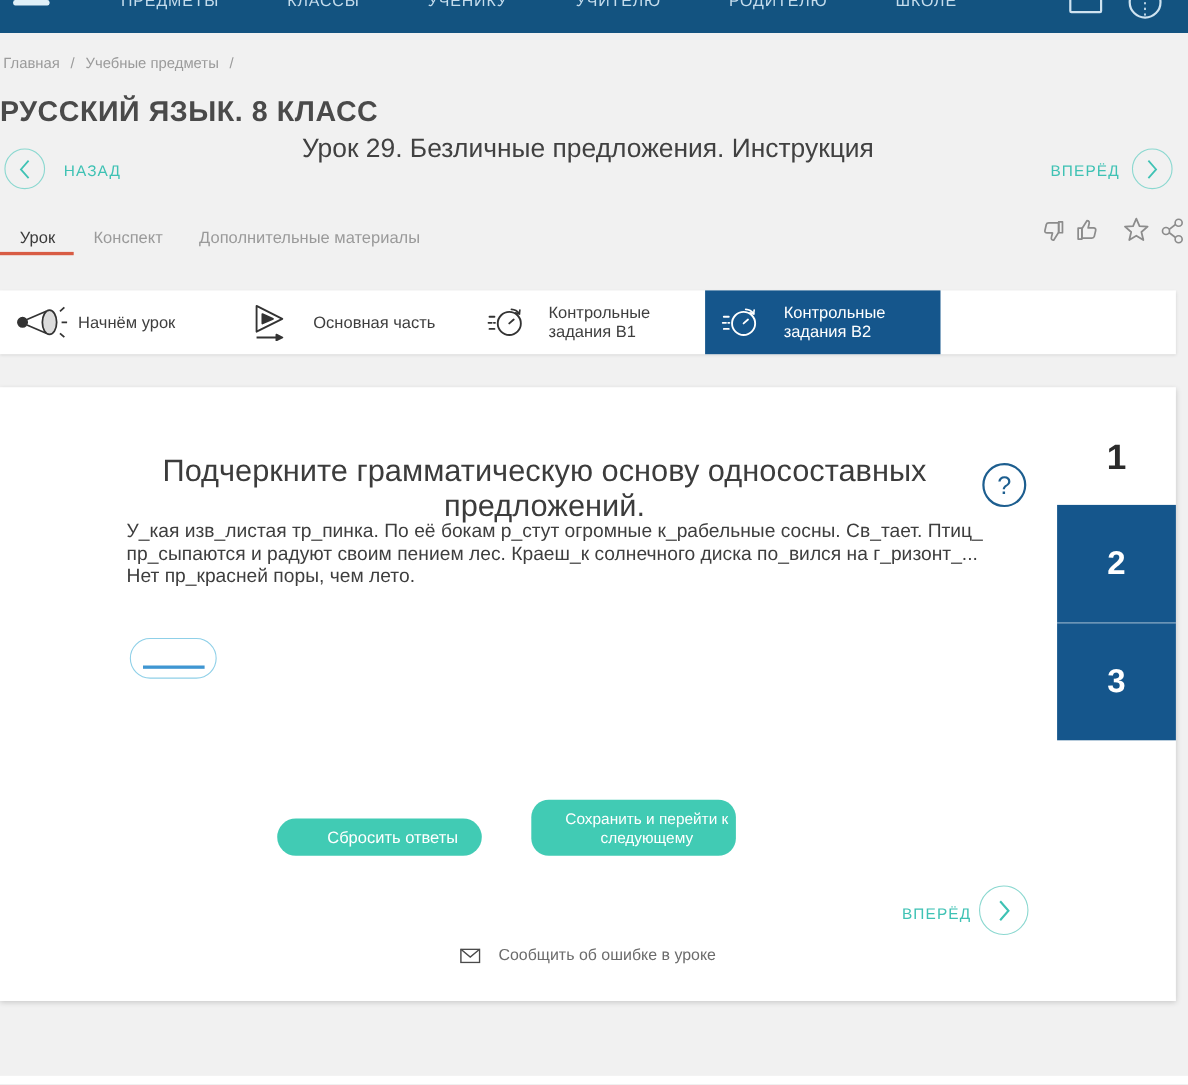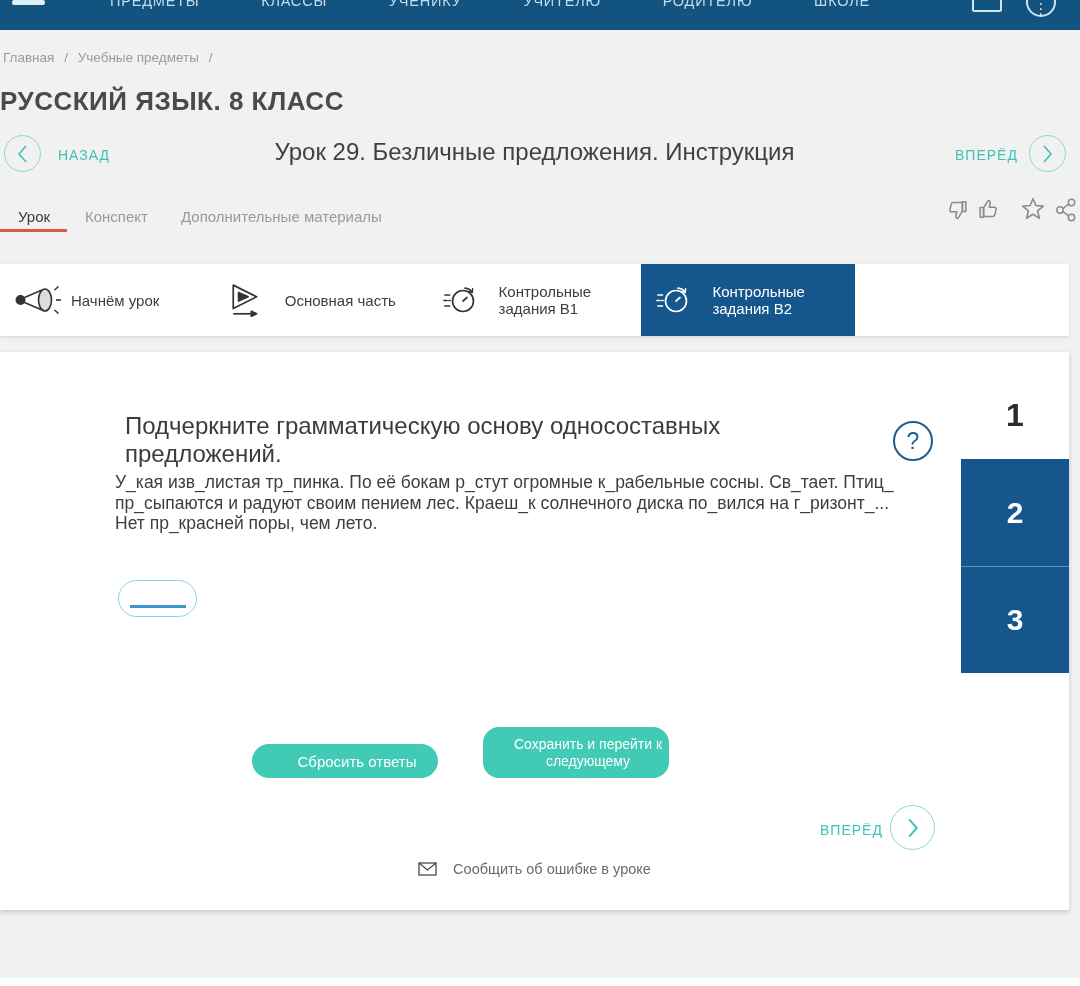--- a/index.html
+++ b/index.html
@@ -39,55 +39,55 @@
   .circle-btn{ position:absolute; width:37px; height:37px; border:1px solid #8bd8d0;
     border-radius:50%; display:flex; align-items:center; justify-content:center;
     cursor:pointer; background:transparent; }
   .circle-btn svg{ stroke:#3fc2b4; }
   .lnav-back-circle{ left:4px; top:135px; }
   .lnav-fwd-circle{ left:1029px; top:135px; }
   .lnav-back-label{ position:absolute; left:58px; top:147px; color:#3fc2b4;
     font-size:14px; letter-spacing:1px; cursor:pointer; }
   .lnav-fwd-label{ position:absolute; left:955px; top:147px; color:#3fc2b4;
     font-size:14px; letter-spacing:1px; cursor:pointer; }
-  .lesson-title{ position:absolute; left:0; top:138px; width:1069px; text-align:center;
+  .lesson-title{ position:absolute; left:0; top:122px; width:1069px; text-align:center;
     font-size:24px; color:#414141; }
   
   .tab{ position:absolute; top:208px; font-size:15px; color:#9a9a9a; cursor:pointer; }
   .tab-lesson{ left:18px; color:#3b3b3b; }
   .tab-notes{ left:85px; }
   .tab-extra{ left:181px; }
   .tab-underline{ position:absolute; left:0; top:229px; width:67px; height:3px;
     background:#d85c44; }
   .rate-icons{ position:absolute; top:196px; left:944px; display:flex; gap:8px;
     align-items:center; color:#8c8c8c; }
   .rate-icons .ic{ cursor:pointer; display:inline-flex; }
   .rate-icons .ic.star{ margin-left:10px; }
   
-  .sectionbar{ position:absolute; left:0; top:264px; width:1069px; height:72px;
+  .sectionbar{ position:absolute; left:0; top:264px; width:1069px; height:58px;
     background:#ffffff; display:flex; box-shadow:0 1px 3px rgba(0,0,0,.12); }
   .stab{ width:213.8px; display:flex; align-items:center; padding-left:15px;
     cursor:pointer; color:#3e3e3e; }
   .stab .sicon{ width:48px; flex:0 0 48px; display:flex; align-items:center; color:#333; }
   .stab .slabel{ font-size:15px; line-height:17px; width:118px; margin-left:8px; }
   .stab.active{ background:#15568c; color:#ffffff; }
   .stab.active .sicon{ color:#ffffff; }
   
   .card{ position:absolute; left:0; top:352px; width:1069px; height:558px;
     background:#ffffff; box-shadow:0 2px 5px rgba(0,0,0,.18); }
   .qnum-1{ position:absolute; left:961px; top:20px; width:108px; height:87px;
     display:flex; align-items:center; justify-content:center;
     font-size:32px; font-weight:bold; color:#2b2b2b; cursor:pointer; }
   .qblock{ position:absolute; left:961px; width:108px; height:107px;
     background:#15568c; color:#ffffff; display:flex; align-items:center;
     justify-content:center; font-size:30px; font-weight:bold; cursor:pointer; }
   .qblock-2{ top:107px; }
   .qblock-3{ top:214px; border-top:1px solid rgba(255,255,255,.35); }
   .question{ position:absolute; left:125px; top:60px; width:740px;
-    font-size:24px; color:#3c3c3c; }
+    font-size:28px; color:#3c3c3c; text-align:center; }
   .help-circle{ position:absolute; left:893px; top:69px; width:40px; height:40px;
     border:2px solid #1d5e8f; border-radius:50%; color:#1d5e8f;
     font-size:23px; text-align:center; line-height:37px; cursor:pointer; }
   .passage{ position:absolute; left:115px; top:120px; width:798px;
     font-size:17.5px; line-height:20.5px; color:#3e3e3e; }
   .tool-pill{ position:absolute; left:118px; top:228px; width:79px; height:37px;
     border:1.5px solid #8fd0e8; border-radius:19px; cursor:pointer; background:#fff; }
   .tool-pill .uline{ position:absolute; left:11px; bottom:8px; width:56px; height:3px;
     background:#3f96d2; }
   .btn{ position:absolute; background:#41cbb4; color:#ffffff; border:none;

